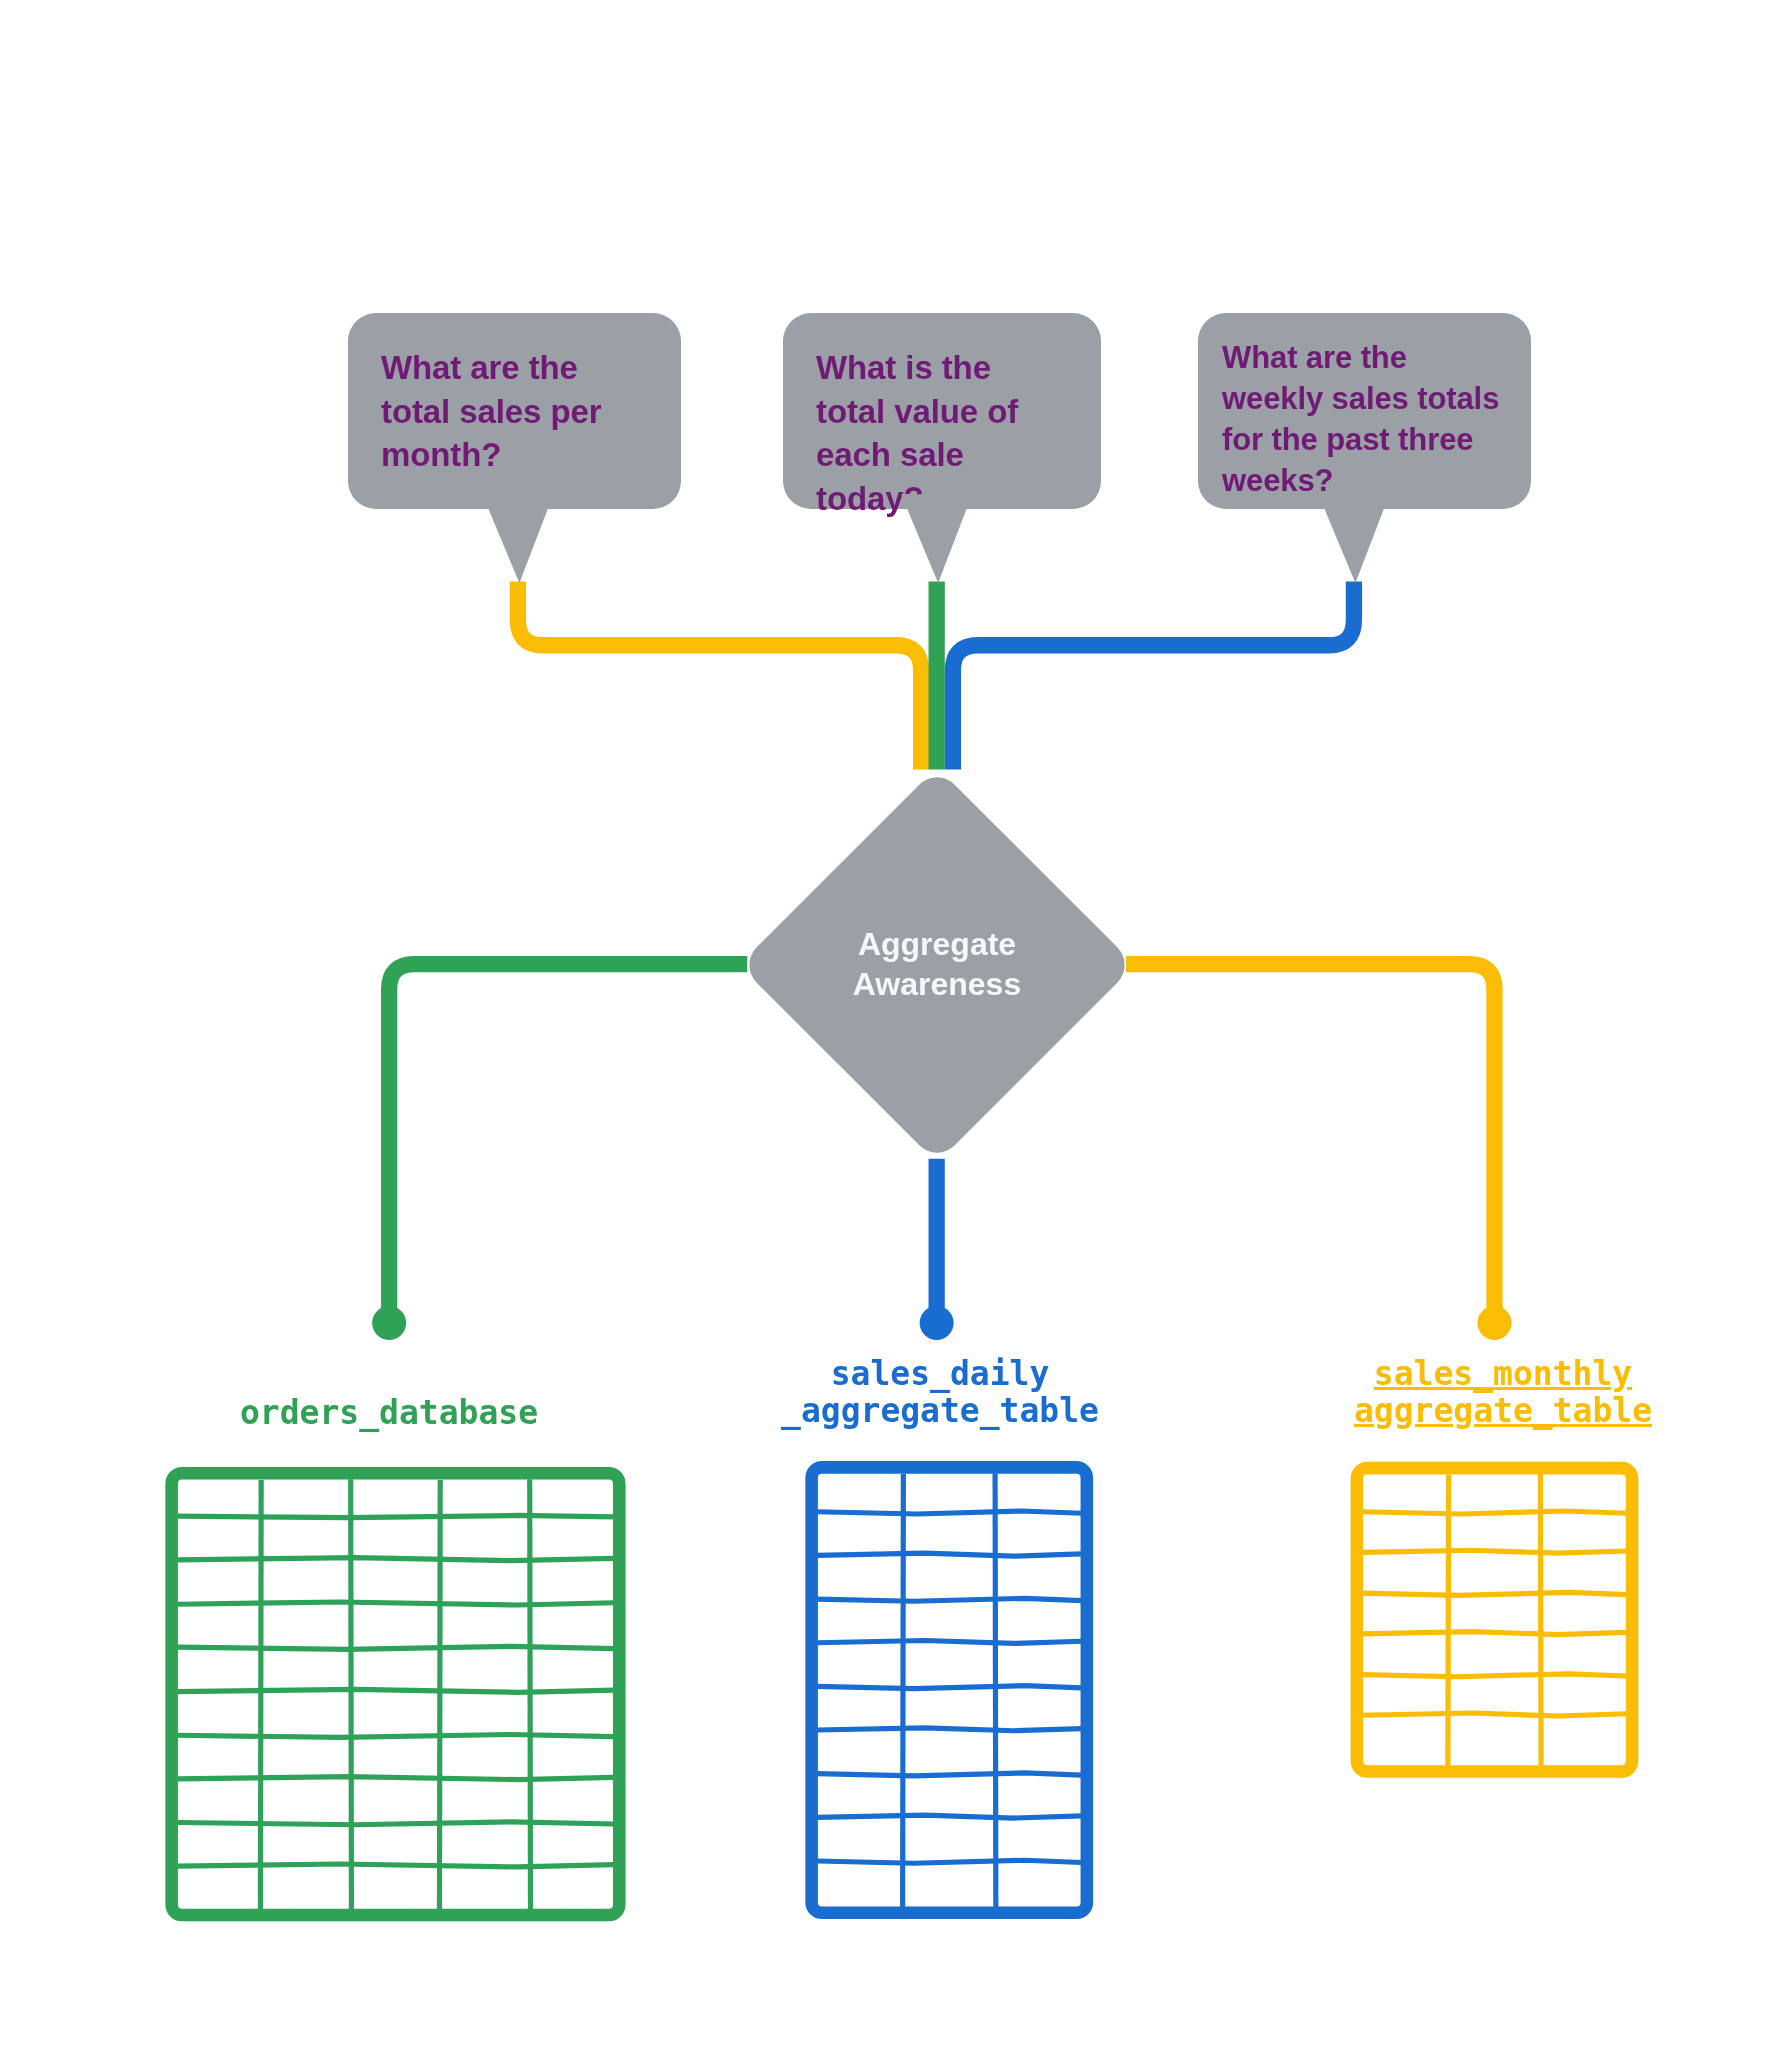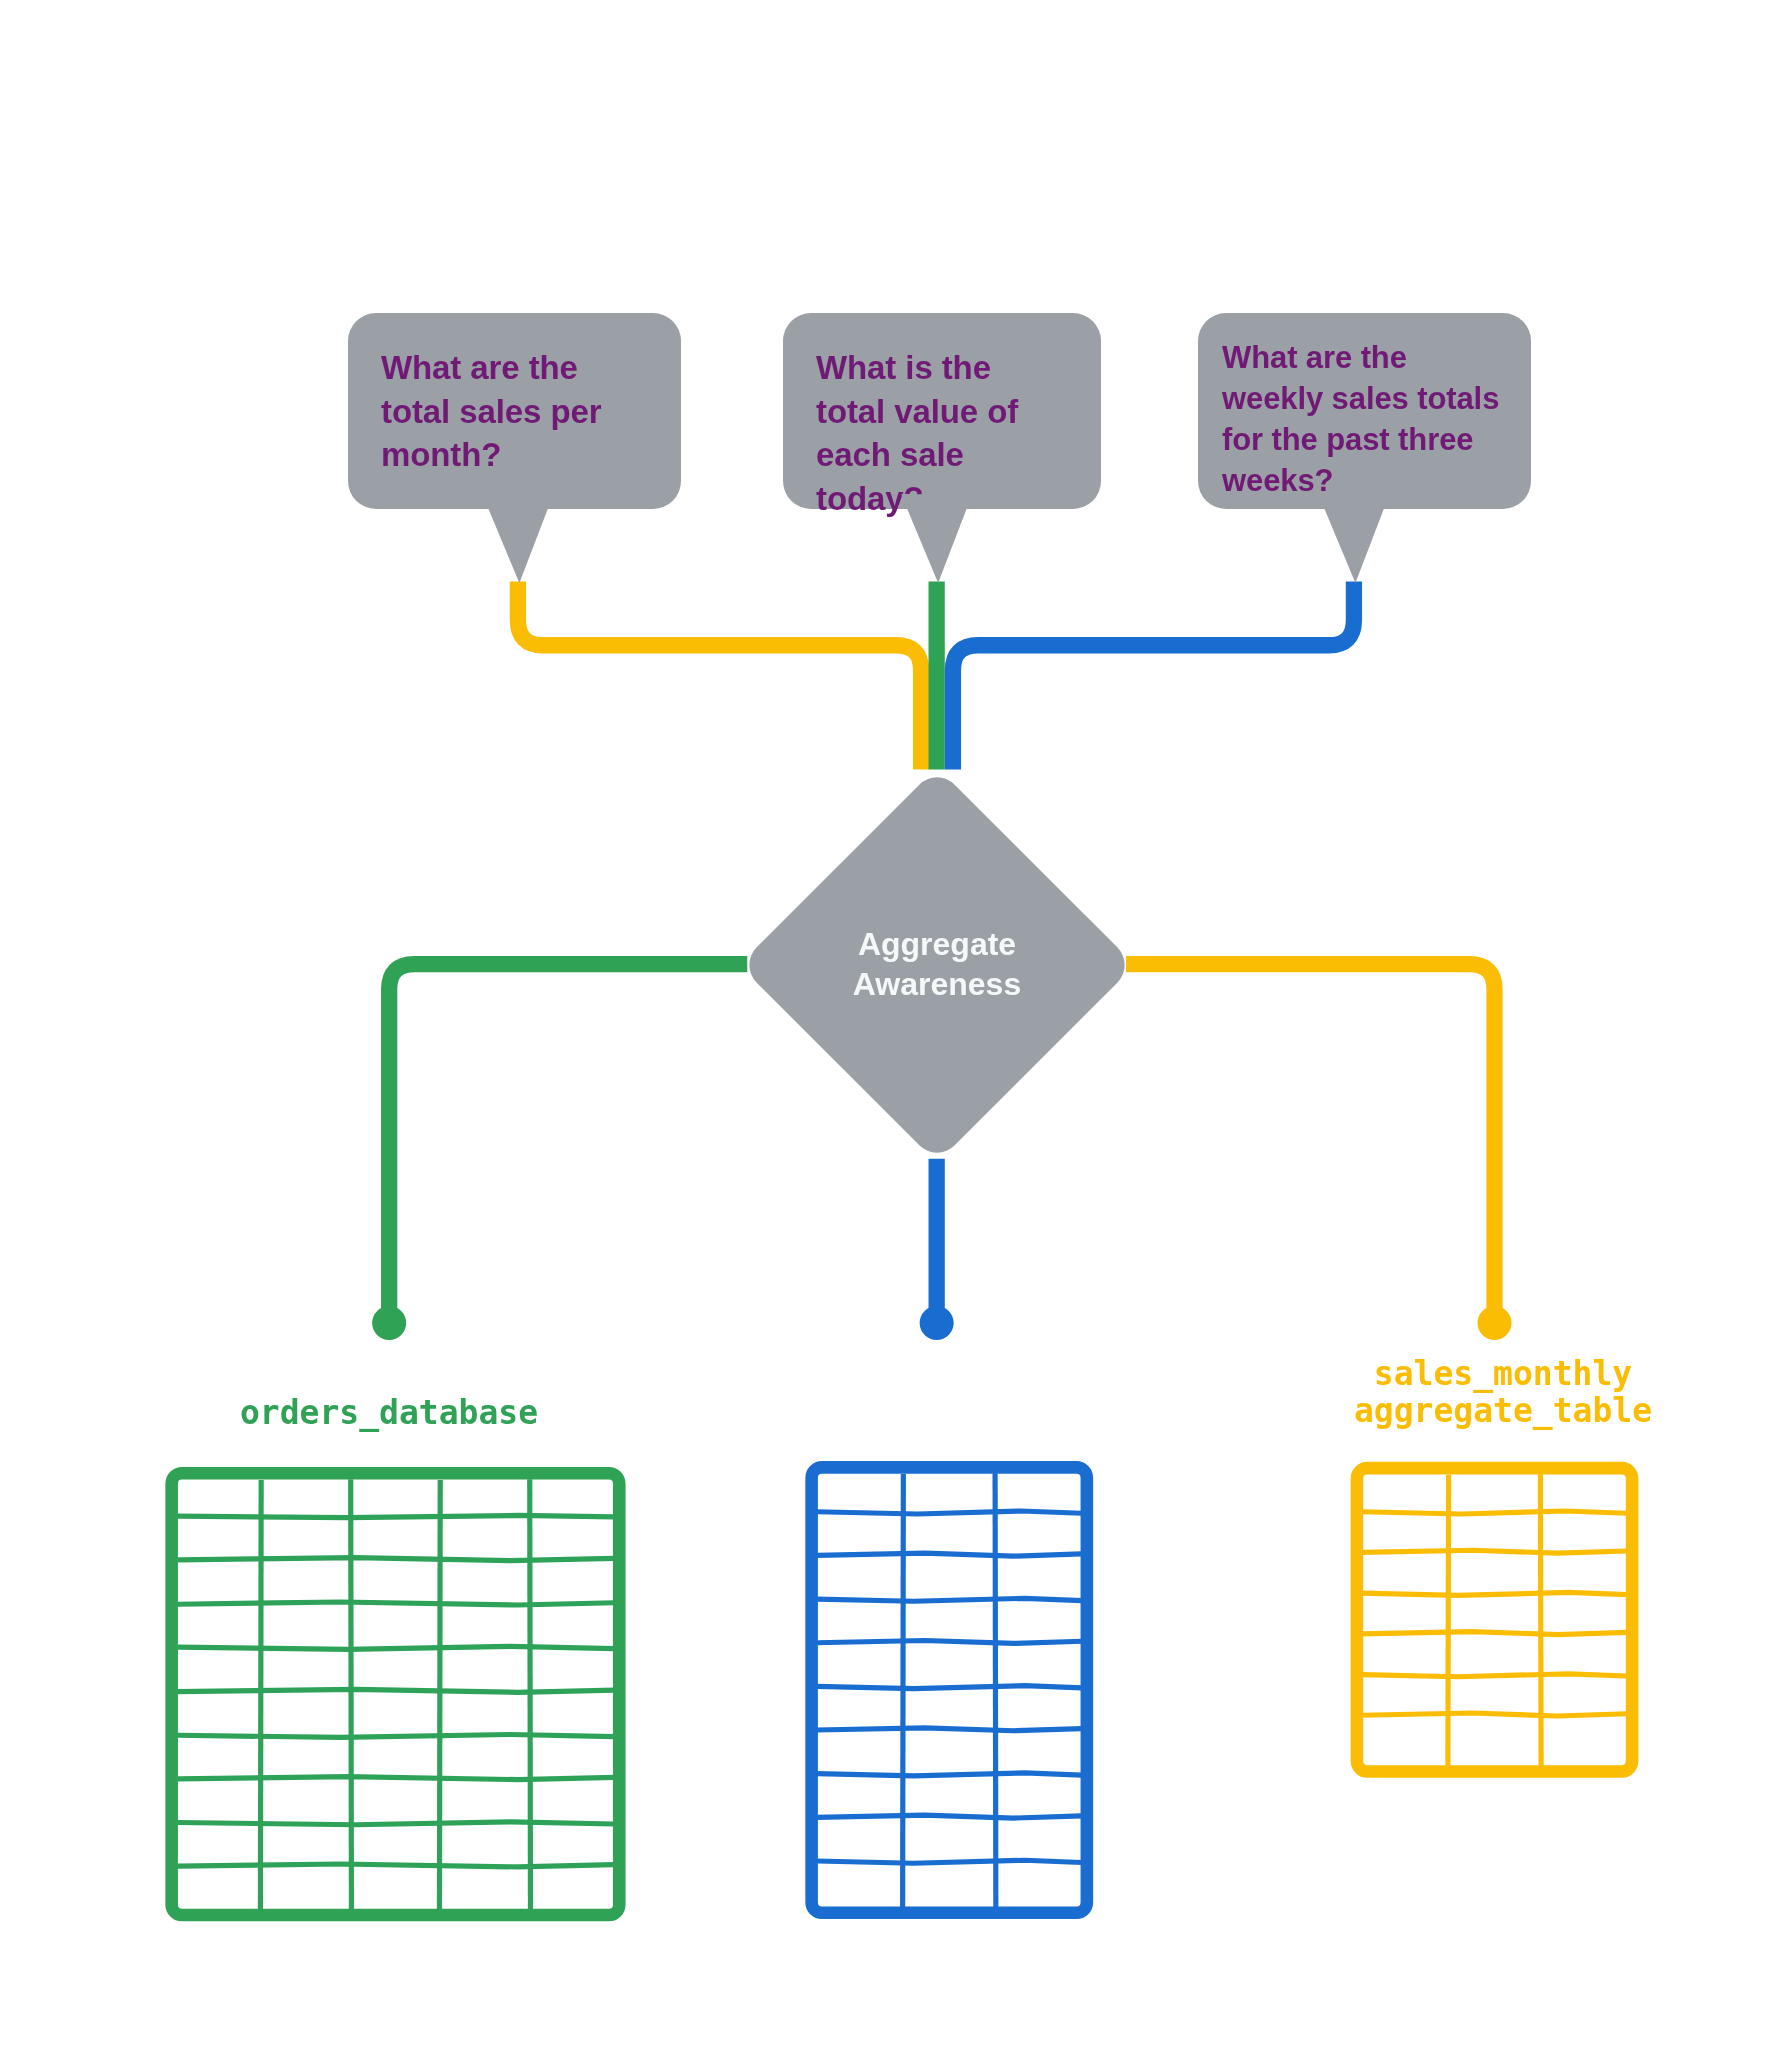--- a/index.html
+++ b/index.html
@@ -147,22 +147,24 @@
   </svg>
 
   <div class="diamond-wrap">
     <div class="diamond-shape"></div>
     <div class="diamond-label">Aggregate
 Awareness</div>
   </div>
 
   <div class="table-caption cap-green" style="left:167px; top:1395px; width:444px;">orders_database</div>
 
-
-  <div class="table-caption cap-yellow" style="left:1292px; top:1356px; width:422px;">sales_monthly
+  <div class="table-caption cap-blue" style="left:729px; top:1356px; width:422px;">sales_daily
+_aggregate_table</div>
+
+  <div class="table-caption cap-yellow" style="left:1292px; top:1356px; width:422px;text-decoration:underline;">sales_monthly
 aggregate_table</div>
 
   <svg class="layer" viewBox="0 0 2414 2765" preserveAspectRatio="none">
 
     <g>
       <rect x="232" y="1991" width="605" height="597" rx="14" ry="14" fill="none" stroke="#2fa255" stroke-width="17"></rect>
 
       <path d="M 353 2000 L 352 2582" fill="none" stroke="#2fa259" stroke-width="7"></path>
       <path d="M 474 1999 L 475 2583" fill="none" stroke="#2fa259" stroke-width="7"></path>
       <path d="M 595 2000 L 594 2582" fill="none" stroke="#2fa259" stroke-width="7"></path>

